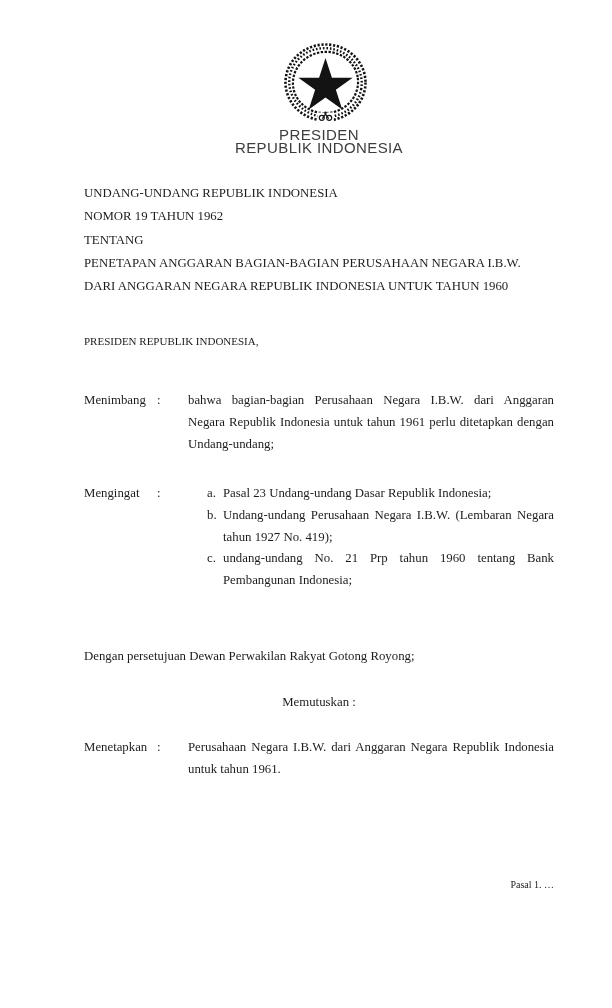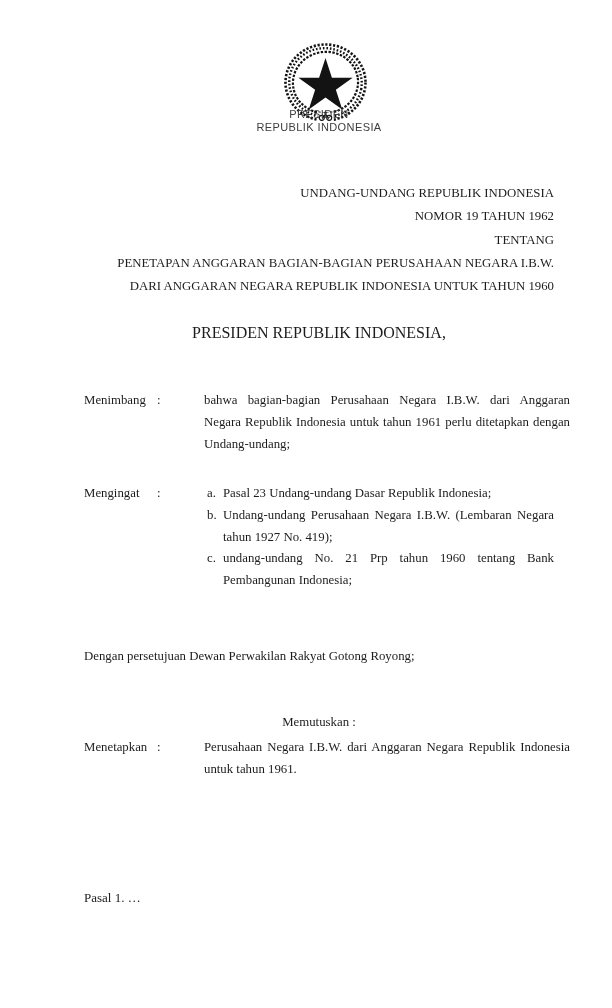--- a/index.html
+++ b/index.html
@@ -9,58 +9,58 @@
     font-family:"Liberation Serif","DejaVu Serif",serif;
     color:#1c1c1c;
     position:relative;
     overflow:hidden;
   }
   .abs { position:absolute; }
 
   
   .emblem { left:283px; top:42px; width:85px; height:81px; }
   .agency {
-    left:84px; top:108px; width:470px;
+    left:84px; top:128px; width:470px;
     text-align:center;
     font-family:"Liberation Sans","DejaVu Sans",sans-serif;
-    font-size:11px; line-height:13.4px; letter-spacing:0.4px;
+    font-size:15px; line-height:13.4px; letter-spacing:0.4px;
     color:#3d3d3d;
   }
 
   
   .title-block {
     left:84px; top:182px; width:470px;
     font-size:12.8px; line-height:23.3px;
   }
-  .center-lines .line { text-align:right; }
+  .center-lines .line { text-align:left; }
 
   
   .opening {
-    left:84px; top:322px; width:470px;
-    text-align:center; font-size:16px; line-height:21.8px;
+    left:84px; top:331px; width:470px;
+    text-align:left; font-size:11px; line-height:21.8px;
   }
 
   
   .row { left:0; width:612px; font-size:12.8px; line-height:21.8px; }
   .row .lbl { position:absolute; left:84px; top:0; white-space:nowrap; }
   .row .colon { position:absolute; left:157px; top:0; }
-  .row .body { position:absolute; left:204px; top:0; width:366px; }
+  .row .body { position:absolute; left:188px; top:0; width:366px; }
 
   .justify-lines .line { text-align:justify; text-align-last:justify; }
   .justify-lines .line:last-child { text-align-last:left; }
 
   
   .items { position:absolute; left:207px; top:0; width:347px; }
   .item { position:relative; }
   .item .marker { position:absolute; left:0; top:0; }
   .item .itext { margin-left:16px; }
 
   .agreement { left:84px; top:622px; width:470px; font-size:12.8px; line-height:21.8px;margin-top:24px; }
-  .memutuskan { left:84px; top:712px; width:470px; text-align:center; font-size:12.8px; line-height:21.8px; }
-  .pasal-ref { left:84px; top:874px; width:470px; text-align:left; font-size:13px; line-height:21.8px;margin-top:13px; }
+  .memutuskan { left:84px; top:692px; width:470px; text-align:center; font-size:12.8px; line-height:21.8px; }
+  .pasal-ref { left:84px; top:874px; width:470px; text-align:right; font-size:10px; line-height:21.8px; }
 </style>
 </head>
 <body>
 
 <div class="abs emblem">
   <svg viewBox="0 0 85 81" width="85" height="81">
     <g fill="none" stroke="#131313">
       <ellipse cx="42.5" cy="40.5" rx="40" ry="38" stroke-width="2.6" stroke-dasharray="2.2 1.7"></ellipse>
       <ellipse cx="42.5" cy="40.5" rx="36.3" ry="34.3" stroke-width="2.4" stroke-dasharray="1.6 1.9" transform="rotate(10 42.5 40.5)"></ellipse>
       <ellipse cx="42.5" cy="40.5" rx="32.6" ry="30.6" stroke-width="2.2" stroke-dasharray="2.4 1.5" transform="rotate(-8 42.5 40.5)"></ellipse>

